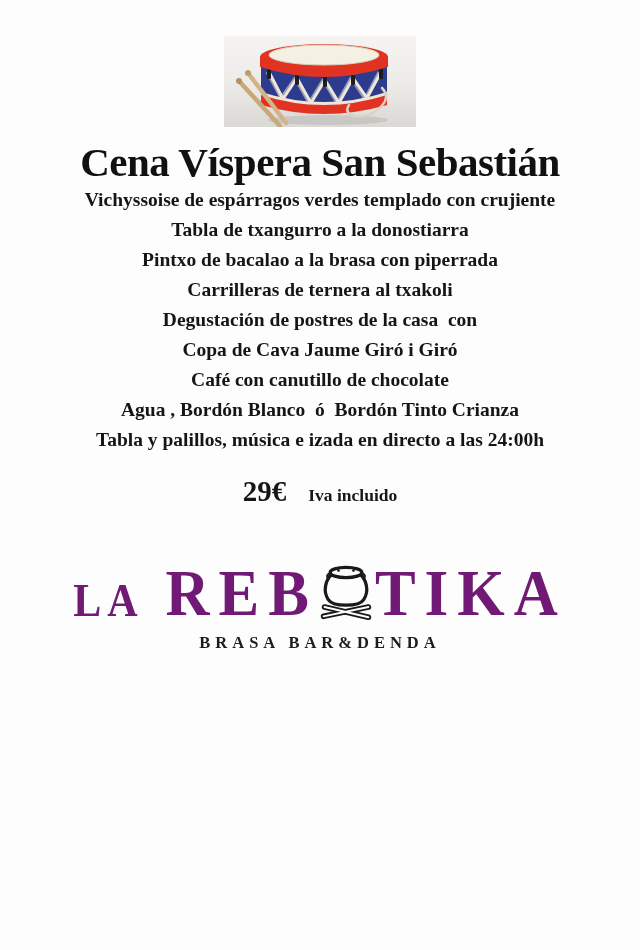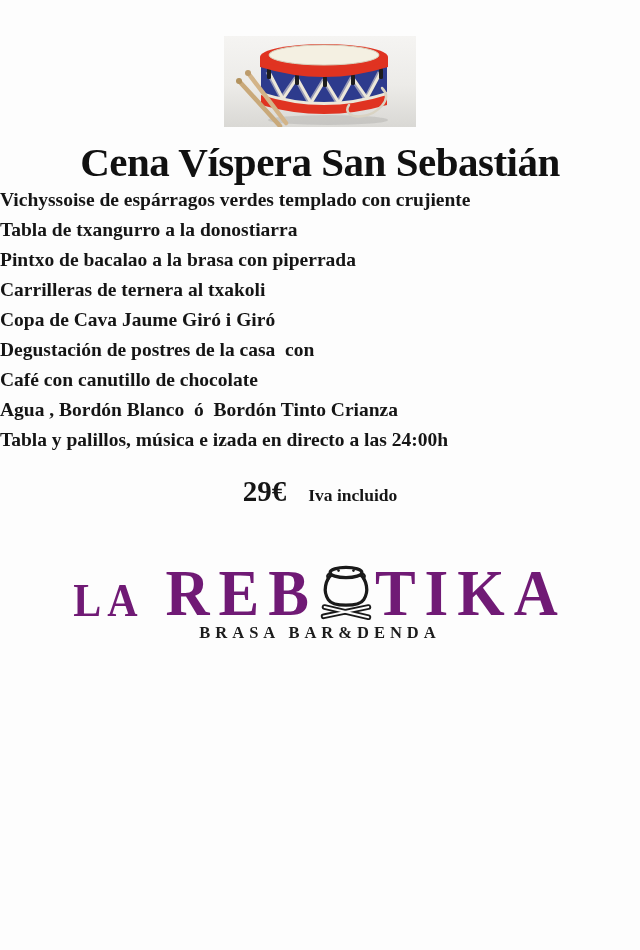--- a/index.html
+++ b/index.html
@@ -17,21 +17,21 @@
   .photo svg{display:block;width:100%;height:100%;}
 
   
   .title{
     margin:13px 0 0;text-align:center;
     font-size:41px;font-weight:700;line-height:45px;letter-spacing:-0.5px;
     color:#111;
   }
 
   
-  .menu{ text-align:left; font-weight:700; font-size:19.5px; color:#151515;}
+  .menu{ text-align:center; font-weight:700; font-size:19.5px; color:#151515;}
   .menu .item{margin:0;}
   .menu .line{display:block;line-height:30px;white-space:pre-wrap;}
   .mt-a{margin-top:37px;}
   .mt-b{margin-top:12px;}
   .mt-c{margin-top:27px;}
   .mt-d{margin-top:68px;}
   .mt-e{margin-top:41px;}
   .mt-f{margin-top:31px;font-family:Liberation Serif, serif;}
   .mt-g{margin-top:34px;}
   .mt-h{margin-top:19px;}
@@ -44,21 +44,21 @@
   
   .logo{
     margin-top:50px;
     display:flex;align-items:flex-end;justify-content:center;
     color:#701a75;font-weight:700;
   }
   .logo .word{line-height:0.78;letter-spacing:9px;font-size:61px;transform:scaleY(1.08);transform-origin:bottom;}
   .logo .word-small{font-size:42px;margin-right:22px;letter-spacing:6px;}
   .logo .cauldron{width:56px;height:64px;margin:0 1px -6px 0;flex:0 0 auto;}
   .logo-sub{
-    margin-top:4px;text-align:center;
+    margin-top:14px;text-align:center;
     font-size:16.5px;font-weight:700;letter-spacing:5px;color:#1c1c1c;
   }
 </style>
 </head>
 <body>
 
 <div class="page">
 
   <div class="photo">
     <svg viewBox="0 0 192 91">
@@ -104,22 +104,22 @@
     <p class="item mt-b">
       <span class="line">Tabla de txangurro a la donostiarra</span>
     </p>
     <p class="item mt-c">
       <span class="line">Pintxo de bacalao a la brasa con piperrada</span>
     </p>
     <p class="item mt-d">
       <span class="line">Carrilleras de ternera al txakoli</span>
     </p>
     <p class="item mt-e">
+      <span class="line">Degustación de postres de la casa  con</span>
       <span class="line">Copa de Cava Jaume Giró i Giró</span>
-      <span class="line">Degustación de postres de la casa  con</span>
     </p>
     <p class="item mt-f">
       <span class="line">Café con canutillo de chocolate</span>
     </p>
     <p class="item mt-g">
       <span class="line">Agua , Bordón Blanco  ó  Bordón Tinto Crianza</span>
     </p>
     <p class="item mt-h">
       <span class="line">Tabla y palillos, música e izada en directo a las 24:00h</span>
     </p>

